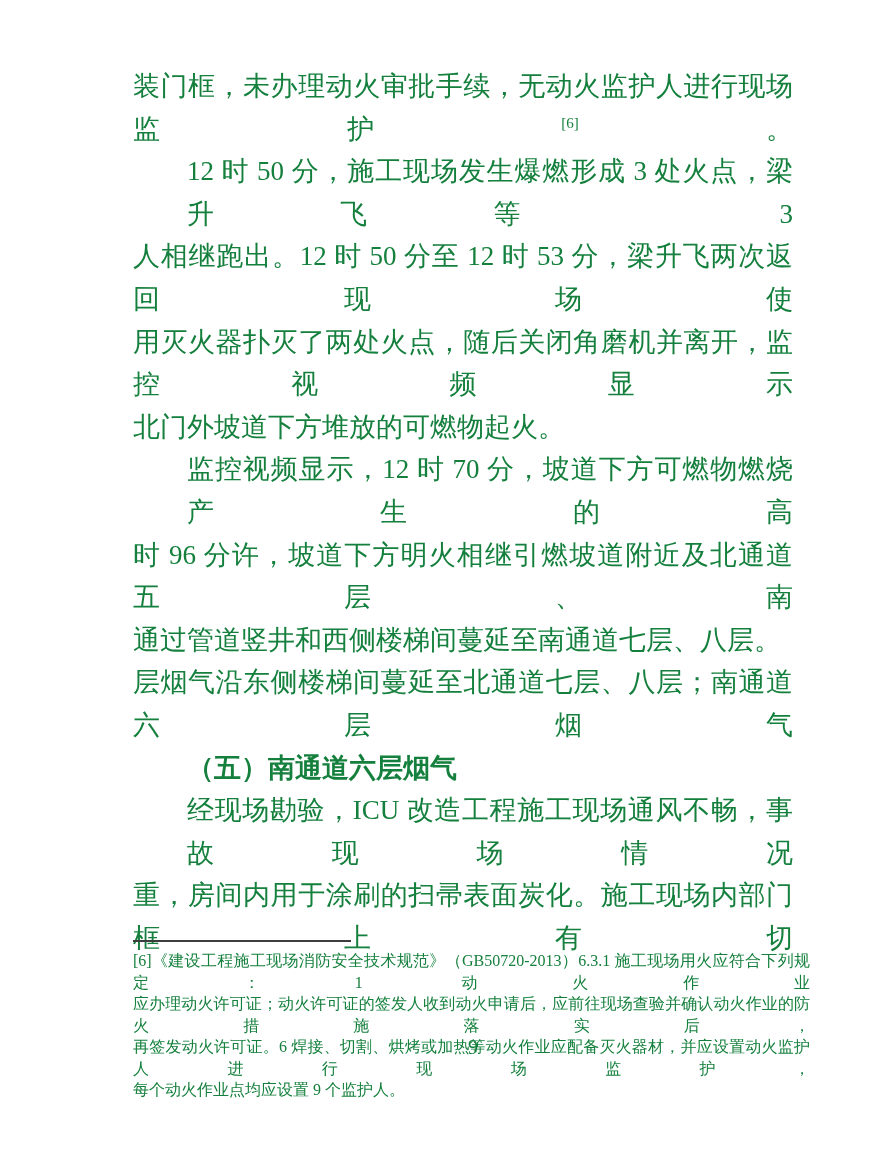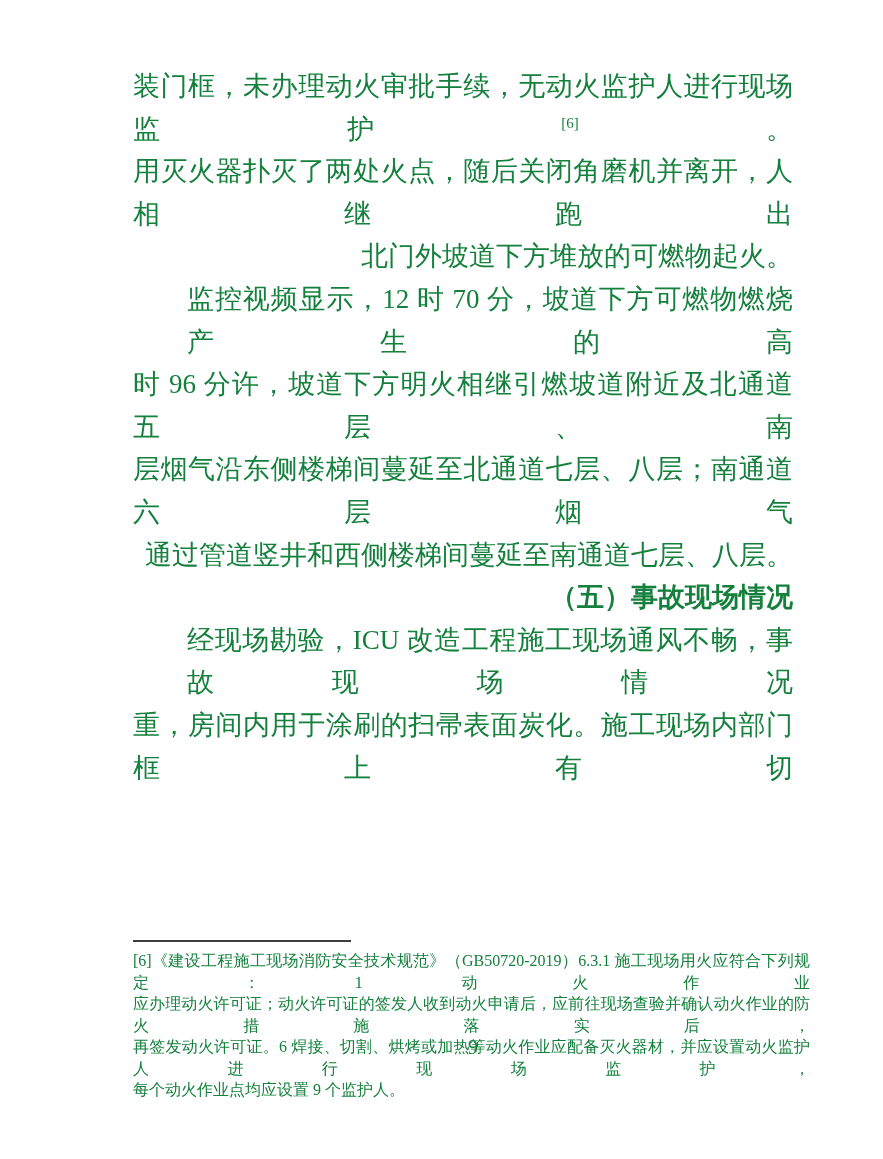--- a/index.html
+++ b/index.html
@@ -20,21 +20,20 @@
   .body-text {
     position: absolute;
     left: 113px;
     top: 65px;
     width: 660px;
     font-size: 27px;
     line-height: 42.6px;
   }
   .body-text .line {
     white-space: nowrap;
-    text-align: right;
   }
   .line.justify {
     white-space: normal;
     text-align: justify;
     text-align-last: justify;
     text-justify: inter-character;
   }
   .line.indent {
     padding-left: 54px;
   }
@@ -69,31 +68,33 @@
     text-align: center;
     font-size: 20px;
   }
 </style>
 </head>
 <body>
 
 <div class="page">
   <div class="body-text" id="body-text">
       <div class="line justify"><span>装门框，未办理动火审批手续，无动火监护人进行现场监护</span><sup>[6]</sup><span>。</span></div>
-      <div class="line justify">用灭火器扑灭了两处火点，随后关闭角磨机并离开，人相继跑出</div>
+      <div class="line indent justify">12 时 50 分，施工现场发生爆燃形成 3 处火点，梁升飞等 3</div>
+      <div class="line justify">人相继跑出。12 时 50 分至 12 时 53 分，梁升飞两次返回现场使</div>
+      <div class="line justify">用灭火器扑灭了两处火点，随后关闭角磨机并离开，监控视频显示</div>
       <div class="line">北门外坡道下方堆放的可燃物起火。</div>
       <div class="line indent justify">监控视频显示，12 时 70 分，坡道下方可燃物燃烧产生的高</div>
       <div class="line justify">时 96 分许，坡道下方明火相继引燃坡道附近及北通道五层、南</div>
+      <div class="line">通过管道竖井和西侧楼梯间蔓延至南通道七层、八层。</div>
       <div class="line justify">层烟气沿东侧楼梯间蔓延至北通道七层、八层；南通道六层烟气</div>
-      <div class="line">通过管道竖井和西侧楼梯间蔓延至南通道七层、八层。</div>
-      <div class="line indent bold">（五）事故现场情况</div>
+      <div class="line indent bold">（五）南通道六层烟气</div>
       <div class="line indent justify">经现场勘验，ICU 改造工程施工现场通风不畅，事故现场情况</div>
       <div class="line justify">重，房间内用于涂刷的扫帚表面炭化。施工现场内部门框上有切</div>
     </div>
   <div class="footnote-sep"></div>
   <div class="footnote" id="footnote-lines">
-      <div class="line justify">[6]《建设工程施工现场消防安全技术规范》（GB50720-2019）6.3.1 施工现场用火应符合下列规定：1 动火作业</div>
+      <div class="line justify">[6]《建设工程施工现场消防安全技术规范》（GB50720-2013）6.3.1 施工现场用火应符合下列规定：1 动火作业</div>
       <div class="line justify">应办理动火许可证；动火许可证的签发人收到动火申请后，应前往现场查验并确认动火作业的防火措施落实后，</div>
       <div class="line justify">再签发动火许可证。6 焊接、切割、烘烤或加热等动火作业应配备灭火器材，并应设置动火监护人进行现场监护，</div>
       <div class="line">每个动火作业点均应设置 9 个监护人。</div>
     </div>
   <div class="page-number">9</div>
 </div>
 
 </body></html>

